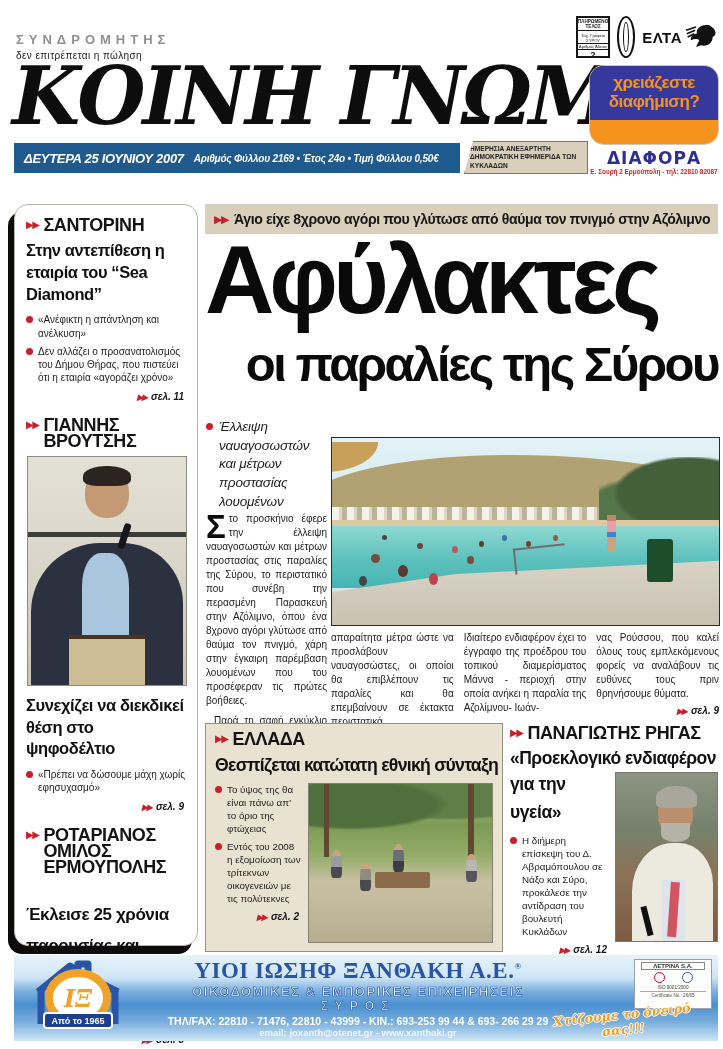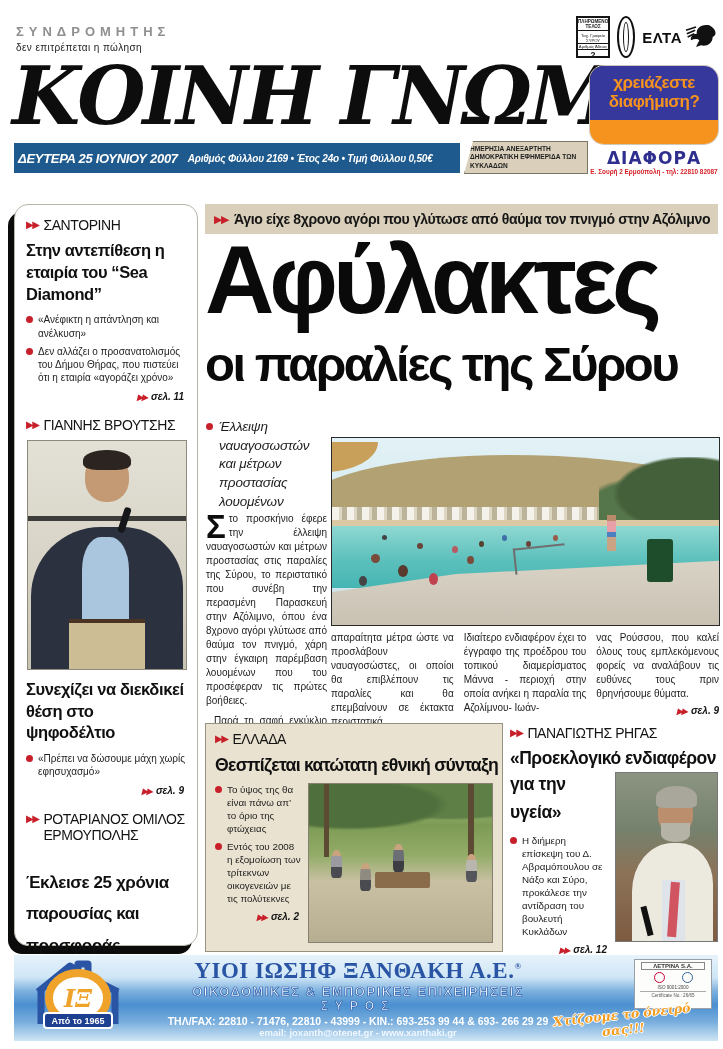--- a/index.html
+++ b/index.html
@@ -24,21 +24,21 @@
   .elta{display:flex;align-items:center;gap:2px;margin-top:6px;}
   .elta-text{font-size:15px;font-weight:900;letter-spacing:.5px;color:#0d0d0d;}
   .hermes{width:34px;height:30px;}
 
   
   .masthead{left:12px;top:50px;width:588px;height:94px;font-family:"DejaVu Serif",serif;
             font-weight:700;font-style:italic;font-size:80px;line-height:92px;letter-spacing:-3px;
             color:#0d0d0d;white-space:nowrap;transform:scaleX(.98);transform-origin:left center;margin:0;}
 
   .datebar{left:14px;top:143px;width:446px;height:30px;background:#1e5a8d;color:#fff;display:flex;
-           align-items:center;gap:10px;padding:0 4px;box-sizing:border-box;}
+           align-items:center;gap:10px;padding:0 10px;box-sizing:border-box;}
   .datebar .date{font-size:13px;font-weight:800;font-style:italic;letter-spacing:-.3px;white-space:nowrap;}
   .datebar .issue{font-size:10px;font-weight:700;font-style:italic;letter-spacing:-.2px;white-space:nowrap;}
 
   .tagline{left:464px;top:141px;width:124px;height:33px;background:#d9cfba;border:1px solid #7a7464;
            color:#1c1c1c;font-size:6.6px;font-weight:800;line-height:1.3;display:flex;align-items:center;
            padding:2px 5px;box-sizing:border-box;clip-path:polygon(9px 0,100% 0,100% 100%,0 100%);}
 
   
   .ad-top{left:590px;top:66px;width:128px;height:78px;border-radius:14px;overflow:hidden;box-shadow:0 0 0 1px #cfc8ba;}
   .ad-blue{height:54px;background:#37389b;display:flex;flex-direction:column;align-items:center;justify-content:center;}
@@ -46,21 +46,21 @@
   .ad-orange{height:24px;background:#f6921e;}
   .ad-brand{left:586px;top:148px;width:136px;text-align:center;font-size:17px;font-weight:900;color:#2e2f8f;
             letter-spacing:1px;font-family:"DejaVu Sans",sans-serif;}
   .ad-addr{left:584px;top:168px;width:140px;text-align:center;font-size:6.4px;color:#d42027;font-weight:700;}
 
   
   .sidebar{left:14px;top:204px;width:184px;height:742px;background:#fff;border:1px solid #b9b4a8;
            border-radius:14px;box-shadow:-6px 8px 0 #0b0b0b;padding:12px 11px;box-sizing:border-box;}
   .kicker{display:flex;gap:5px;align-items:flex-start;margin-bottom:7px;}
   .arr{color:#c8202a;font-size:10px;line-height:15px;letter-spacing:-1.5px;flex:none;}
-  .ktext{font-size:14px;font-weight:400;letter-spacing:-.4px;line-height:16px;color:#141414;}
+  .ktext{font-size:18px;font-weight:700;letter-spacing:-.4px;line-height:16px;color:#141414;}
   .stitle{font-size:16.5px;font-weight:800;line-height:1.32;letter-spacing:-.4px;color:#101010;margin-bottom:8px;}
   .bul{display:flex;gap:5px;margin-bottom:5px;}
   .bdot{width:7px;height:7px;border-radius:50%;background:#c8202a;flex:none;margin-top:3px;}
   .btext{font-size:10px;line-height:1.33;color:#232323;}
   .pref{text-align:right;font-size:10px;font-weight:700;font-style:italic;color:#141414;margin:4px 2px 12px 0;}
   .pref .arr{font-size:8px;margin-right:2px;}
   .sphoto{width:158px;height:228px;border:1px solid #8f8a80;margin:2px 0 9px 1px;position:relative;overflow:hidden;}
   .sphoto div,.mainphoto div,.gphoto div,.rphoto div{position:absolute;}
 
   
@@ -75,21 +75,21 @@
   .vp-mic{left:59%;top:29%;width:7px;height:26px;background:#15161a;transform:rotate(18deg);border-radius:3px;}
 
   
   .strap{left:205px;top:204px;width:513px;height:30px;background:#d9cfba;display:flex;align-items:center;
          gap:6px;padding:0 9px;box-sizing:border-box;}
   .strap .arr{font-size:11px;}
   .stext{font-size:14.5px;font-weight:800;letter-spacing:-.4px;color:#161616;white-space:nowrap;
          transform:scaleX(.97);transform-origin:left center;}
   .hl1{left:205px;top:230px;width:513px;text-align:left;font-size:96px;font-weight:900;line-height:1.04;
        letter-spacing:-5px;color:#0a0a0a;}
-  .hl2{left:205px;top:338px;width:513px;text-align:left;font-size:49px;font-weight:900;
+  .hl2{left:205px;top:338px;width:513px;text-align:right;font-size:49px;font-weight:900;
        letter-spacing:-2.5px;color:#0a0a0a;line-height:1.1;}
   .deck{left:206px;top:418px;width:122px;display:flex;gap:6px;}
   .deck .bdot{margin-top:5px;}
   .dtext{font-size:13.5px;font-style:italic;line-height:1.38;color:#1d1d1d;letter-spacing:-.2px;}
   .leadcol{left:206px;top:512px;width:121px;font-size:10px;line-height:1.4;text-align:justify;color:#1c1c1c;}
   .leadcol p{margin:0;}
   .p2{margin-top:6px !important;text-indent:8px;}
   .dropcap{float:left;font-size:33px;line-height:27px;font-weight:900;margin:1px 3px 0 0;color:#0d0d0d;}
 
   .mainphoto{left:331px;top:437px;width:387px;height:187px;border:1px solid #2a2a2a;overflow:hidden;}
@@ -177,21 +177,21 @@
   .cno{font-size:4.6px;color:#555;border-top:1px solid #aaa;margin:1px 3px 0;padding-top:1px;}
   .slogan{position:absolute;right:8px;bottom:4px;width:175px;text-align:center;font-family:"DejaVu Serif",serif;
           font-style:italic;font-weight:700;font-size:12.5px;color:#f49c1e;transform:rotate(-6deg);
           text-shadow:0 1px 0 #fff,0 -1px 0 #fff,1px 0 0 #fff,-1px 0 0 #fff;}
 </style>
 </head>
 <body>
 
 <div class="page">
 
-  <div class="abs" style="left:16px;top:24px;">
+  <div class="abs" style="left:16px;top:32px;">
     <div class="sub-label">ΣΥΝΔΡΟΜΗΤΗΣ</div>
     <div class="sub-note">δεν επιτρέπεται η πώληση</div>
   </div>
 
   <div class="abs postal">
     <div class="stamp-box">
       <div class="sb1">ΠΛΗΡΩΜΕΝΟ ΤΕΛΟΣ</div>
       <div class="sb2">Ταχ. Γραφείο ΣΥΡΟΥ</div>
       <div class="sb3">Αριθμός Άδειας</div>
       <div class="sbn">2</div>

